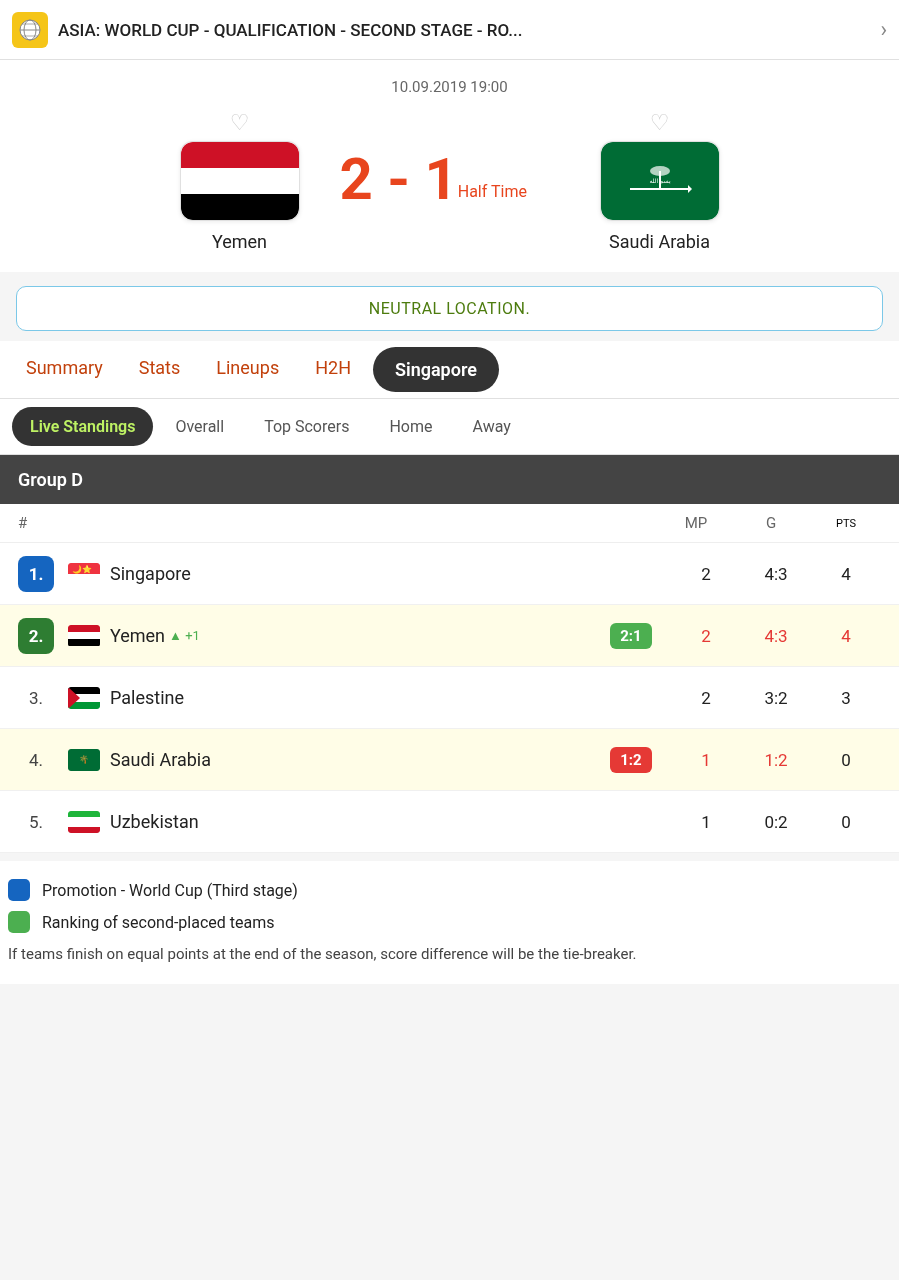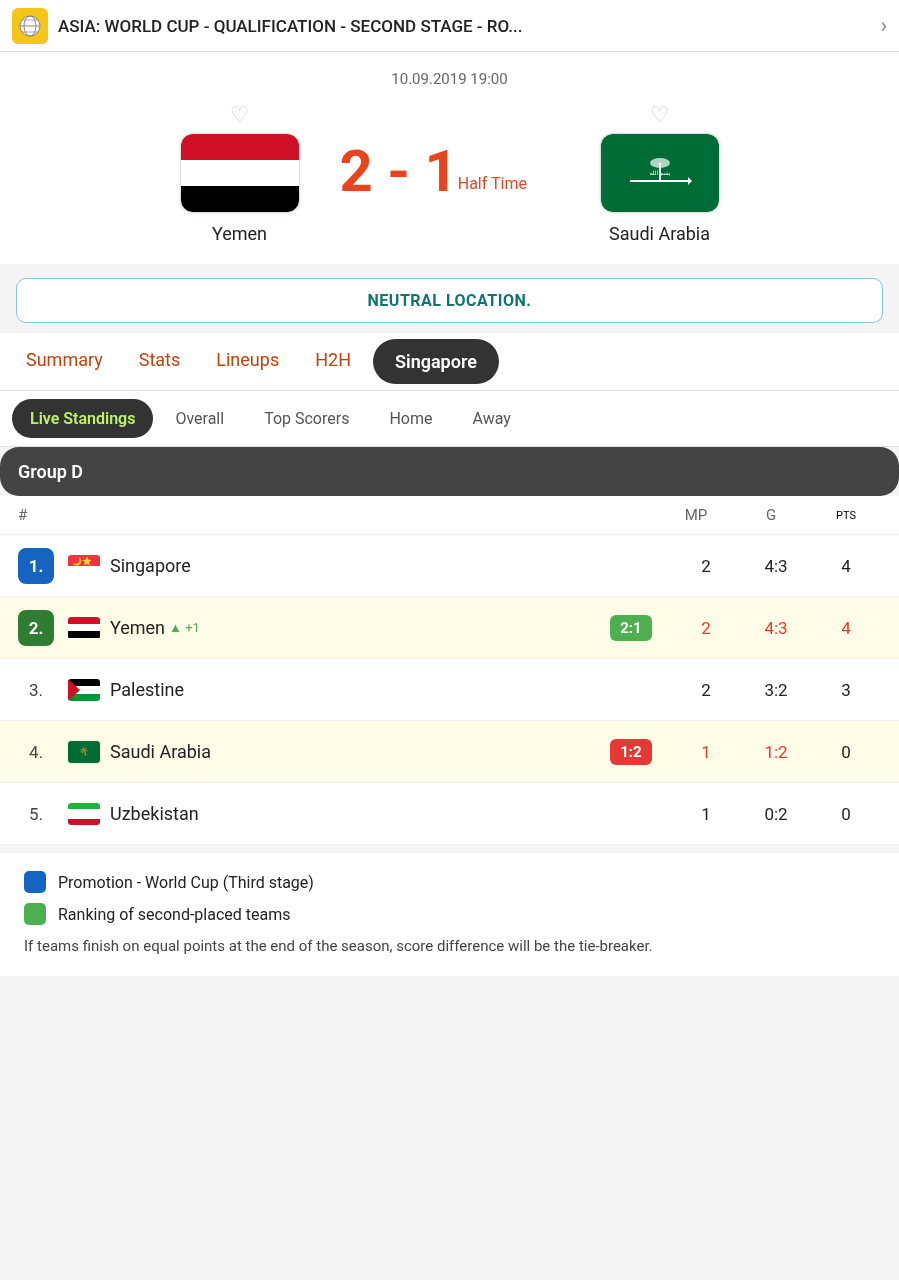--- a/index.html
+++ b/index.html
@@ -10,21 +10,21 @@
       min-height: 1280px;
       overflow-x: hidden;
     }
 
     
     .header-bar {
       background: #fff;
       display: flex;
       align-items: center;
       padding: 0 12px;
-      height: 52px;
+      height: 60px;
       border-bottom: 1px solid #e0e0e0;
     }
     .header-icon {
       width: 36px;
       height: 36px;
       margin-right: 10px;
     }
     .header-title {
       font-size: 17px;
       font-weight: 500;
@@ -108,23 +108,23 @@
     
     .neutral-banner {
       margin: 14px 16px 10px;
       border: 1.5px solid #7bc8e8;
       border-radius: 10px;
       padding: 12px;
       text-align: center;
       background: #fff;
     }
     .neutral-text {
-      color: #0f766e;
+      color: #4d7c0f;
       font-size: 16px;
-      font-weight: 700;
+      font-weight: 400;
       letter-spacing: 0.5px;
     }
 
     
     .tab-bar {
       display: flex;
       background: #fff;
       padding: 0 8px;
       border-bottom: 1px solid #e0e0e0;
       margin-top: 6px;
@@ -169,21 +169,20 @@
       font-weight: 600;
     }
 
     
     .group-header {
       background: #444;
       color: #fff;
       font-size: 18px;
       font-weight: 600;
       padding: 14px 18px;
-      border-radius: 19px;
     }
 
     
     .standings-table {
       background: #fff;
       width: 100%;
     }
     .table-header {
       display: flex;
       align-items: center;
@@ -261,21 +260,21 @@
 
     .trend-up {
       color: #4CAF50;
       font-size: 13px;
       margin-left: 4px;
     }
 
     
     .legend-section {
       background: #fff;
-      padding: 18px 24px;
+      padding: 18px 8px;
       margin-top: 8px;
     }
     .legend-item {
       display: flex;
       align-items: center;
       margin-bottom: 10px;
     }
     .legend-dot {
       width: 22px;
       height: 22px;

